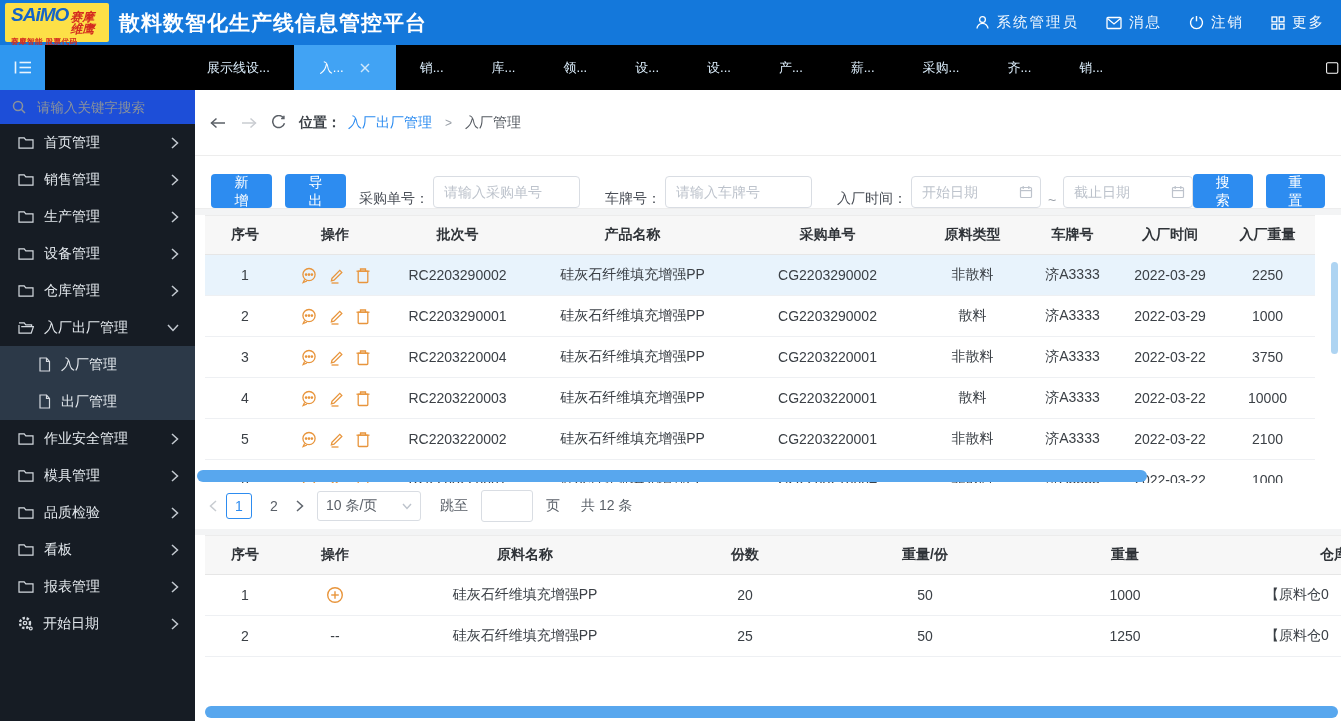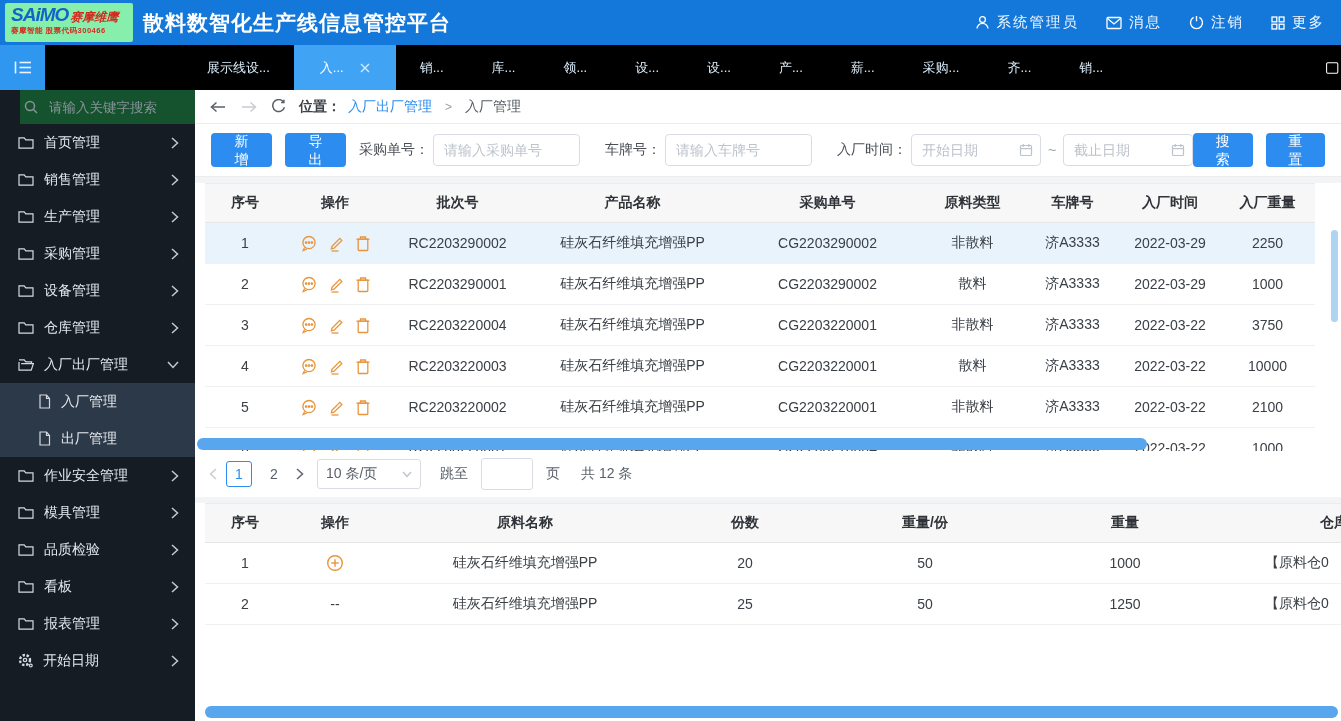--- a/index.html
+++ b/index.html
@@ -1,60 +1,60 @@
 <!DOCTYPE html>
 <html><head>
 <meta charset="utf-8">
 <style>
   html,body{margin:0;padding:0;overflow:hidden;}
   body{width:1341px;height:721px;position:relative;font-family:"Liberation Sans",sans-serif;background:#fff;color:#333;}
   svg{display:block;}
 
   
   .topbar{position:absolute;top:0;left:0;width:1341px;height:45px;background:#1478DB;display:flex;align-items:center;}
-  .logo{width:128px;height:39px;background:#86efac;margin-left:5px;border-radius:2px;padding:2px 6px 0 6px;box-sizing:border-box;}
+  .logo{width:104px;height:39px;background:#fde047;margin-left:5px;border-radius:2px;padding:2px 6px 0 6px;box-sizing:border-box;}
   .logo-top{display:flex;align-items:baseline;gap:2px;line-height:1;}
   .logo-saimo{font-style:italic;font-weight:bold;font-size:19px;color:#1464C8;letter-spacing:-1px;}
   .logo-cn{font-style:italic;font-weight:bold;font-size:12px;color:#D42B20;}
   .logo-sub{font-size:7.5px;color:#D42B20;font-weight:bold;margin-top:2px;letter-spacing:.5px;}
   .app-title{margin:0 0 0 10px;font-size:21px;font-weight:bold;color:#fff;letter-spacing:1px;}
   .topbar-right{margin-left:auto;display:flex;align-items:center;padding-right:16px;color:#fff;}
   .top-item{display:flex;align-items:center;gap:7px;margin-left:27px;font-size:14.5px;letter-spacing:2px;cursor:pointer;color:#F2F8FE;}
 
   
   .tabbar{position:absolute;top:45px;left:0;width:1341px;height:45px;background:#000000;display:flex;align-items:stretch;}
   .collapse-btn{width:45px;height:45px;background:#2F97F0;display:flex;align-items:center;justify-content:center;color:#EAF4FD;cursor:pointer;}
   .tabs{display:flex;margin-left:138px;align-items:stretch;}
   .tab{display:flex;align-items:center;padding:0 24px;font-size:13px;color:#DCEEFC;cursor:pointer;white-space:nowrap;}
   .tab.active{background:#41A3F4;color:#fff;gap:16px;padding:0 26px;}
   .tab .close-x{color:#CFE8FB;}
   .tab-partial{margin-left:auto;width:16px;display:flex;align-items:center;color:#fff;overflow:hidden;}
 
   
   .sidebar{position:absolute;top:90px;left:0;width:195px;height:631px;background:#161C24;overflow:hidden;}
-  .side-search{height:34px;background:#14532d;display:flex;align-items:center;gap:9px;padding:0 4px;color:#8A929B;margin-left:20px;}
+  .side-search{height:34px;background:#1d4ed8;display:flex;align-items:center;gap:9px;padding:0 12px;color:#8A929B;}
   .side-search input{background:transparent;border:none;outline:none;color:#AEB6BF;font-size:13.5px;width:140px;font-family:"Liberation Sans",sans-serif;}
   .side-search input::placeholder{color:#8A929B;}
   .menu-item{height:37px;display:flex;align-items:center;gap:10px;padding:0 16px 0 18px;color:#E3E8ED;font-size:14px;cursor:pointer;}
   .menu-item .mi-label{flex:1;}
   .menu-item .chev{color:#C3C9D0;}
   .submenu{background:#2C3948;}
   .submenu .menu-item{padding-left:38px;}
   .icon-dim{color:#D5DAE0;}
 
   
   .content{position:absolute;top:90px;left:195px;width:1146px;height:631px;background:#fff;overflow:hidden;}
 
-  .breadcrumb{height:33px;display:flex;align-items:center;gap:13px;padding:0 14px;border-bottom:1px solid #EDEDED;font-size:14px;color:#454A52;}
+  .breadcrumb{height:33px;display:flex;align-items:center;gap:13px;padding:16px 14px;border-bottom:1px solid #EDEDED;font-size:14px;color:#454A52;}
   .bc-link{color:#2D8CF0;cursor:pointer;}
   .bc-sep{color:#9AA0A8;font-size:12px;}
   .bc-icon{color:#5A5F66;cursor:pointer;}
   .bc-icon.disabled{color:#C9CCD1;}
 
-  .toolbar{height:52px;display:flex;align-items:center;padding:0 16px 0 16px;border-bottom:1px solid #EDEDED;font-size:14px;color:#4A4F57;}
+  .toolbar{height:52px;display:flex;align-items:flex-end;padding:0 16px 0 16px;border-bottom:1px solid #EDEDED;font-size:14px;color:#4A4F57;}
   .btn{background:#2D8CF0;color:#fff;border:none;border-radius:4px;height:34px;padding:0 17px;font-size:14px;cursor:pointer;font-family:"Liberation Sans",sans-serif;}
   .btn + .btn{margin-left:13px;}
   .tb-label{margin-left:13px;white-space:nowrap;}
   .tb-label.gap{margin-left:25px;}
   .text-input{height:32px;border:1px solid #D9DDE3;border-radius:4px;padding:0 10px;font-size:14px;color:#333;box-sizing:border-box;outline:none;margin-left:4px;font-family:"Liberation Sans",sans-serif;}
   .text-input::placeholder{color:#BDC3CC;}
   .w130{width:147px;}
   .date-box{position:relative;margin-left:4px;}
   .date-box .text-input{margin-left:0;width:130px;padding-right:28px;}
   .date-box .cal{position:absolute;right:8px;top:9px;color:#BDC3CC;cursor:pointer;}
@@ -243,33 +243,20 @@
           </svg>
         </span>
     </div>
     <div class="menu-item">
       <span class="icon-dim">
           <svg width="16" height="13" viewBox="0 0 16 13" fill="none" stroke="currentColor" stroke-width="1.2">
             <path d="M1 1.8 h5.2 l1.6 2 H15 v8.4 H1 Z"></path>
           </svg>
         </span>
       <span class="mi-label">生产管理</span>
-      <span class="chev">
-          <svg width="8" height="12" viewBox="0 0 8 12" fill="none" stroke="currentColor" stroke-width="1.5">
-            <polyline points="1,1 6.5,6 1,11"></polyline>
-          </svg>
-        </span>
-    </div>
-    <div class="menu-item">
-      <span class="icon-dim">
-          <svg width="16" height="13" viewBox="0 0 16 13" fill="none" stroke="currentColor" stroke-width="1.2">
-            <path d="M1 1.8 h5.2 l1.6 2 H15 v8.4 H1 Z"></path>
-          </svg>
-        </span>
-      <span class="mi-label">采购管理</span>
       <span class="chev">
           <svg width="8" height="12" viewBox="0 0 8 12" fill="none" stroke="currentColor" stroke-width="1.5">
             <polyline points="1,1 6.5,6 1,11"></polyline>
           </svg>
         </span>
     </div>
     <div class="menu-item">
       <span class="icon-dim">
           <svg width="16" height="13" viewBox="0 0 16 13" fill="none" stroke="currentColor" stroke-width="1.2">
             <path d="M1 1.8 h5.2 l1.6 2 H15 v8.4 H1 Z"></path>

